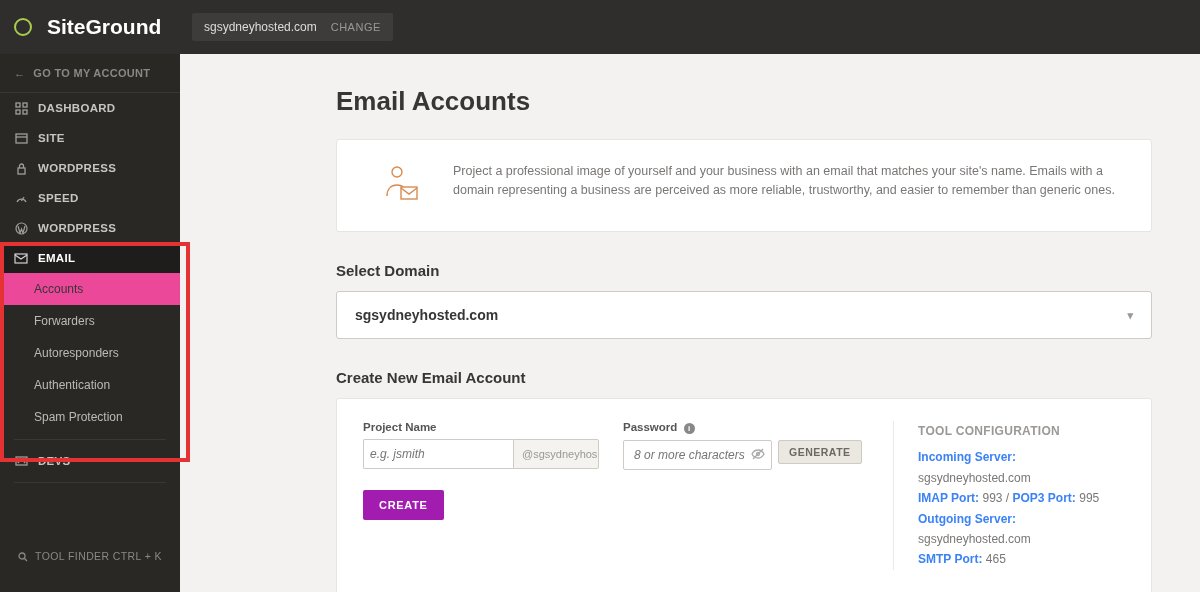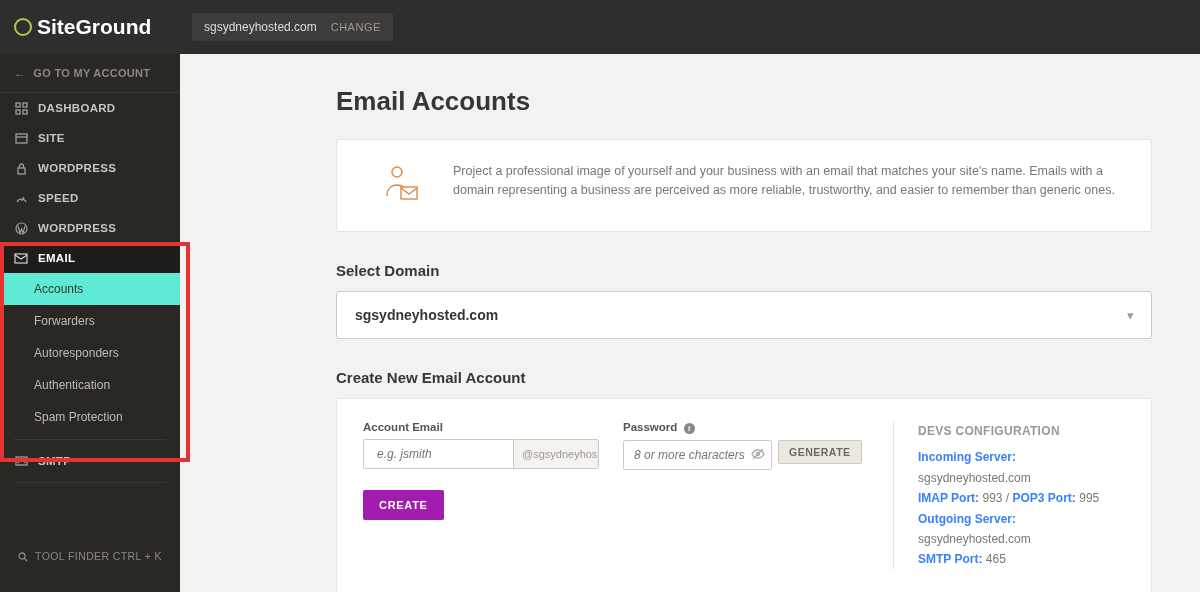--- a/index.html
+++ b/index.html
@@ -20,21 +20,21 @@
   }
   .logo {
     width: 180px;
     padding-left: 14px;
     color: #fff;
     font-size: 21px;
     font-family: "Comic Sans MS", cursive, sans-serif;
     font-weight: bold;
     display:flex;
     align-items:center;
-    gap:5px;
+    gap:15px;
   }
   .logo .swirl {
     display:inline-block;
     width:18px;height:18px;
     border:2px solid #a9cc4f;
     border-radius:50%;
     position:relative;
   }
   .domain-pill {
     margin-left: 12px;
@@ -81,21 +81,21 @@
     color:#fff;
   }
   .sub-item {
     padding: 9px 14px 9px 34px;
     color:#bdbab5;
     font-size:12px;
     font-weight:400;
     cursor:pointer;
   }
   .sub-item.active {
-    background:#5eead4;
+    background:#ec4899;
     color:#363636;
   }
   .divider { border-top:1px solid #3a3835; margin:6px 14px;}
   .tool-finder {
     margin-top:auto;
     text-align:center;
     color:#8a8784;
     font-size:10.5px;
     padding: 14px 0 30px;
     letter-spacing:.4px;
@@ -183,21 +183,21 @@
     background:#888;color:#fff;font-size:8px;text-align:center;line-height:11px;
     margin-left:3px;font-weight:700;
   }
   .input-grp{
     display:flex;
     height:30px;
   }
   .input-grp input{
     border:1px solid #cfcbc4;
     border-right:none;
-    padding:0 13px;
+    padding:0 6px;
     font-size:12px;
     outline:none;
     width:150px;
     font-style:italic;
     color:#9b9895;
     border-radius:2px 0 0 2px;
   }
   .input-grp .suffix{
     border:1px solid #cfcbc4;
     background:#f5f3ef;
@@ -351,21 +351,21 @@
     <div class="sub-item">Spam Protection</div>
 
     <div class="divider"></div>
     <div class="nav-item">
       <span class="ic">
         <svg width="13" height="13" viewBox="0 0 13 13" fill="none" stroke="#bbb" stroke-width="1.3">
             <rect x="1" y="2" width="11" height="8"></rect>
             <path d="M4 5l-1.5 1.5L4 8M9 5l1.5 1.5L9 8"></path>
           </svg>
       </span>
-      <span>SMTP</span>
+      <span>DEVS</span>
     </div>
     <div class="divider"></div>
 
     <div class="tool-finder">
       <svg width="10" height="10" viewBox="0 0 10 10" fill="none" stroke="#8a8784" stroke-width="1.3">
           <circle cx="4" cy="4" r="3"></circle>
           <line x1="6.3" y1="6.3" x2="9" y2="9"></line>
         </svg>
       <span>TOOL FINDER CTRL + K</span>
     </div>
@@ -392,21 +392,21 @@
     <div class="domain-select">
       <span>sgsydneyhosted.com</span>
       <span class="chev">▾</span>
     </div>
 
     <h2 class="section-title">Create New Email Account</h2>
     <div class="create-card">
       <div class="form-left">
         <div class="form-row">
           <div class="field">
-            <div class="field-label">Account Email</div>
+            <div class="field-label">Project Name</div>
             <div class="input-grp">
               <input type="text" placeholder="e.g. jsmith" style="">
               <span class="suffix">@sgsydneyhos...</span>
             </div>
           </div>
           <div class="field">
             <div class="field-label">
               <span>Password</span>
               <span class="info-dot">i</span>
             </div>
@@ -421,21 +421,21 @@
                     </svg>
                 </span>
               </span>
               <button class="gen-btn">GENERATE</button>
             </div>
           </div>
         </div>
         <button class="create-btn">CREATE</button>
       </div>
       <div class="config">
-        <div class="cfg-title">DEVS CONFIGURATION</div>
+        <div class="cfg-title">TOOL CONFIGURATION</div>
         <div><strong>Incoming Server:</strong> <span>sgsydneyhosted.com</span></div>
         <div>
           <strong>IMAP Port:</strong> <span>993</span> /
           <strong>POP3 Port:</strong> <span>995</span>
         </div>
         <div><strong>Outgoing Server:</strong> <span>sgsydneyhosted.com</span></div>
         <div><strong>SMTP Port:</strong> <span>465</span></div>
       </div>
     </div>
 

